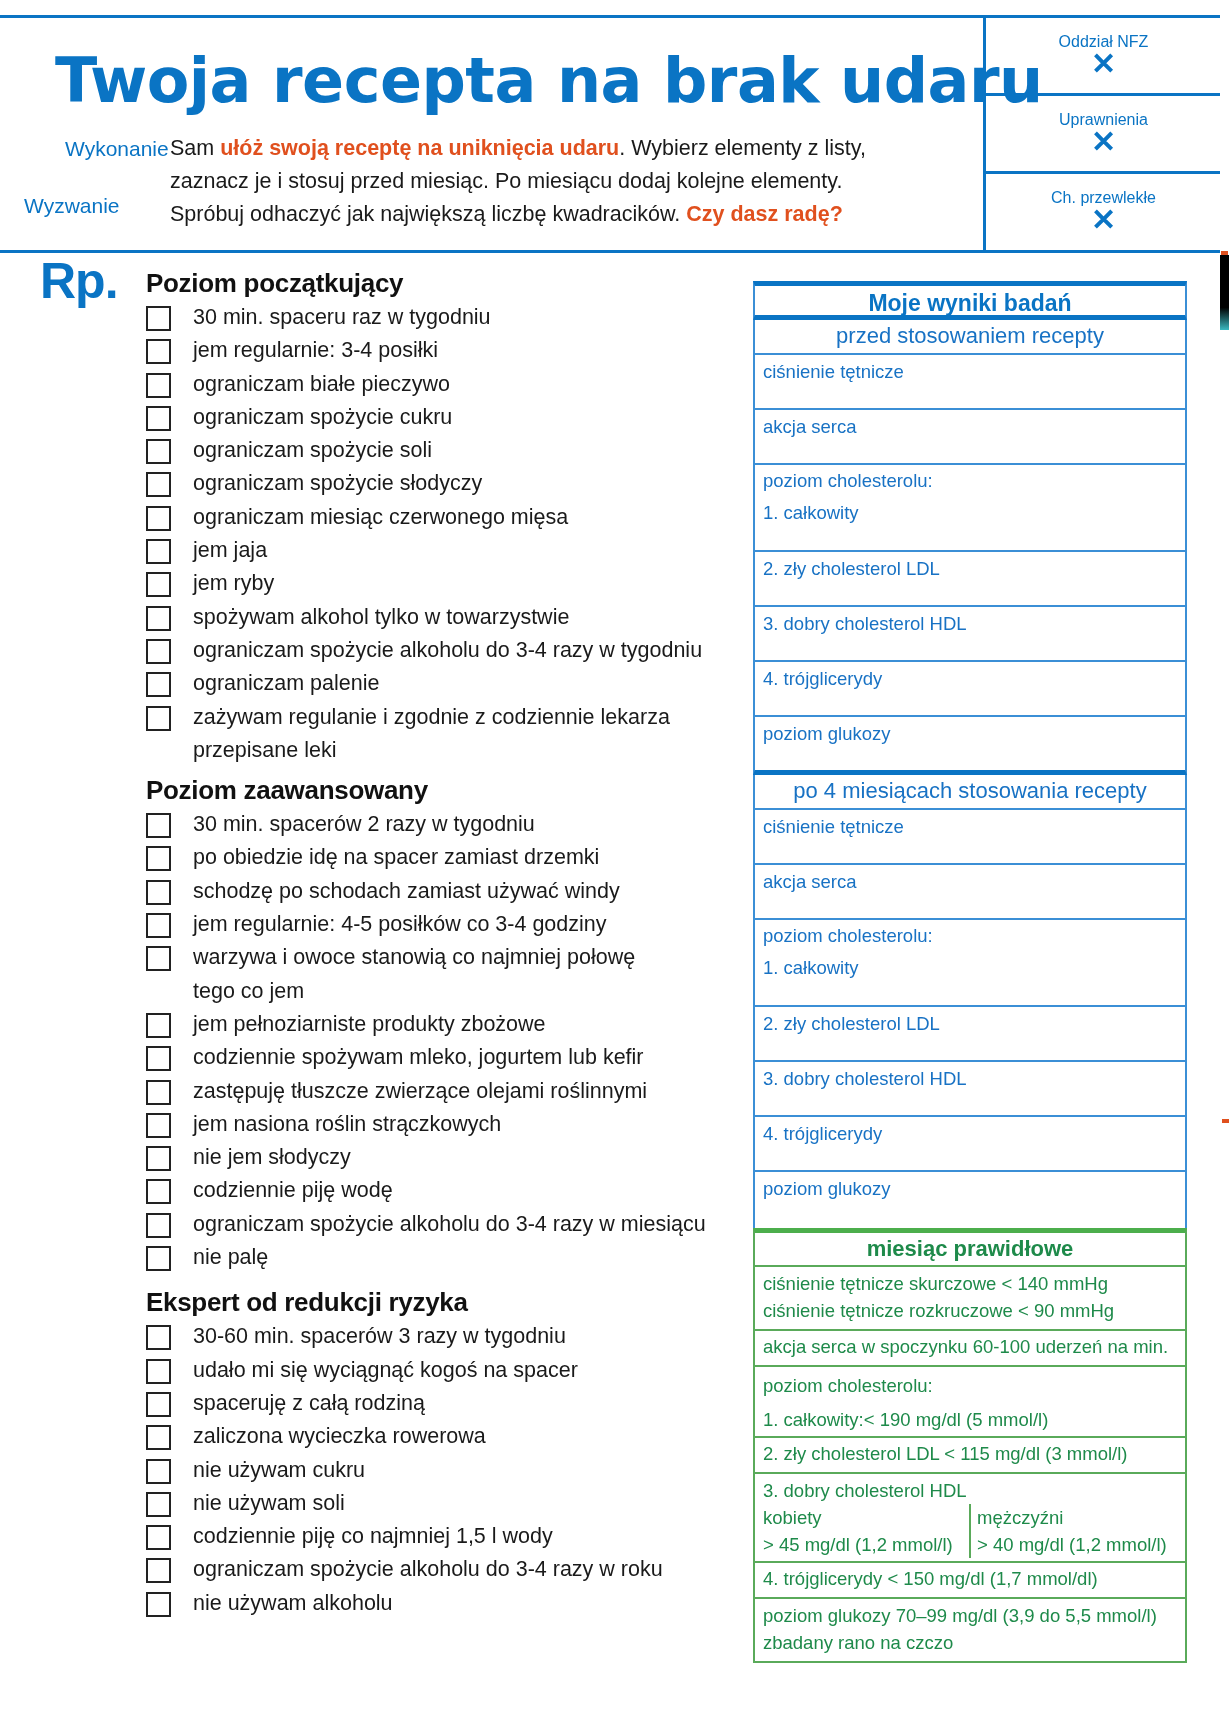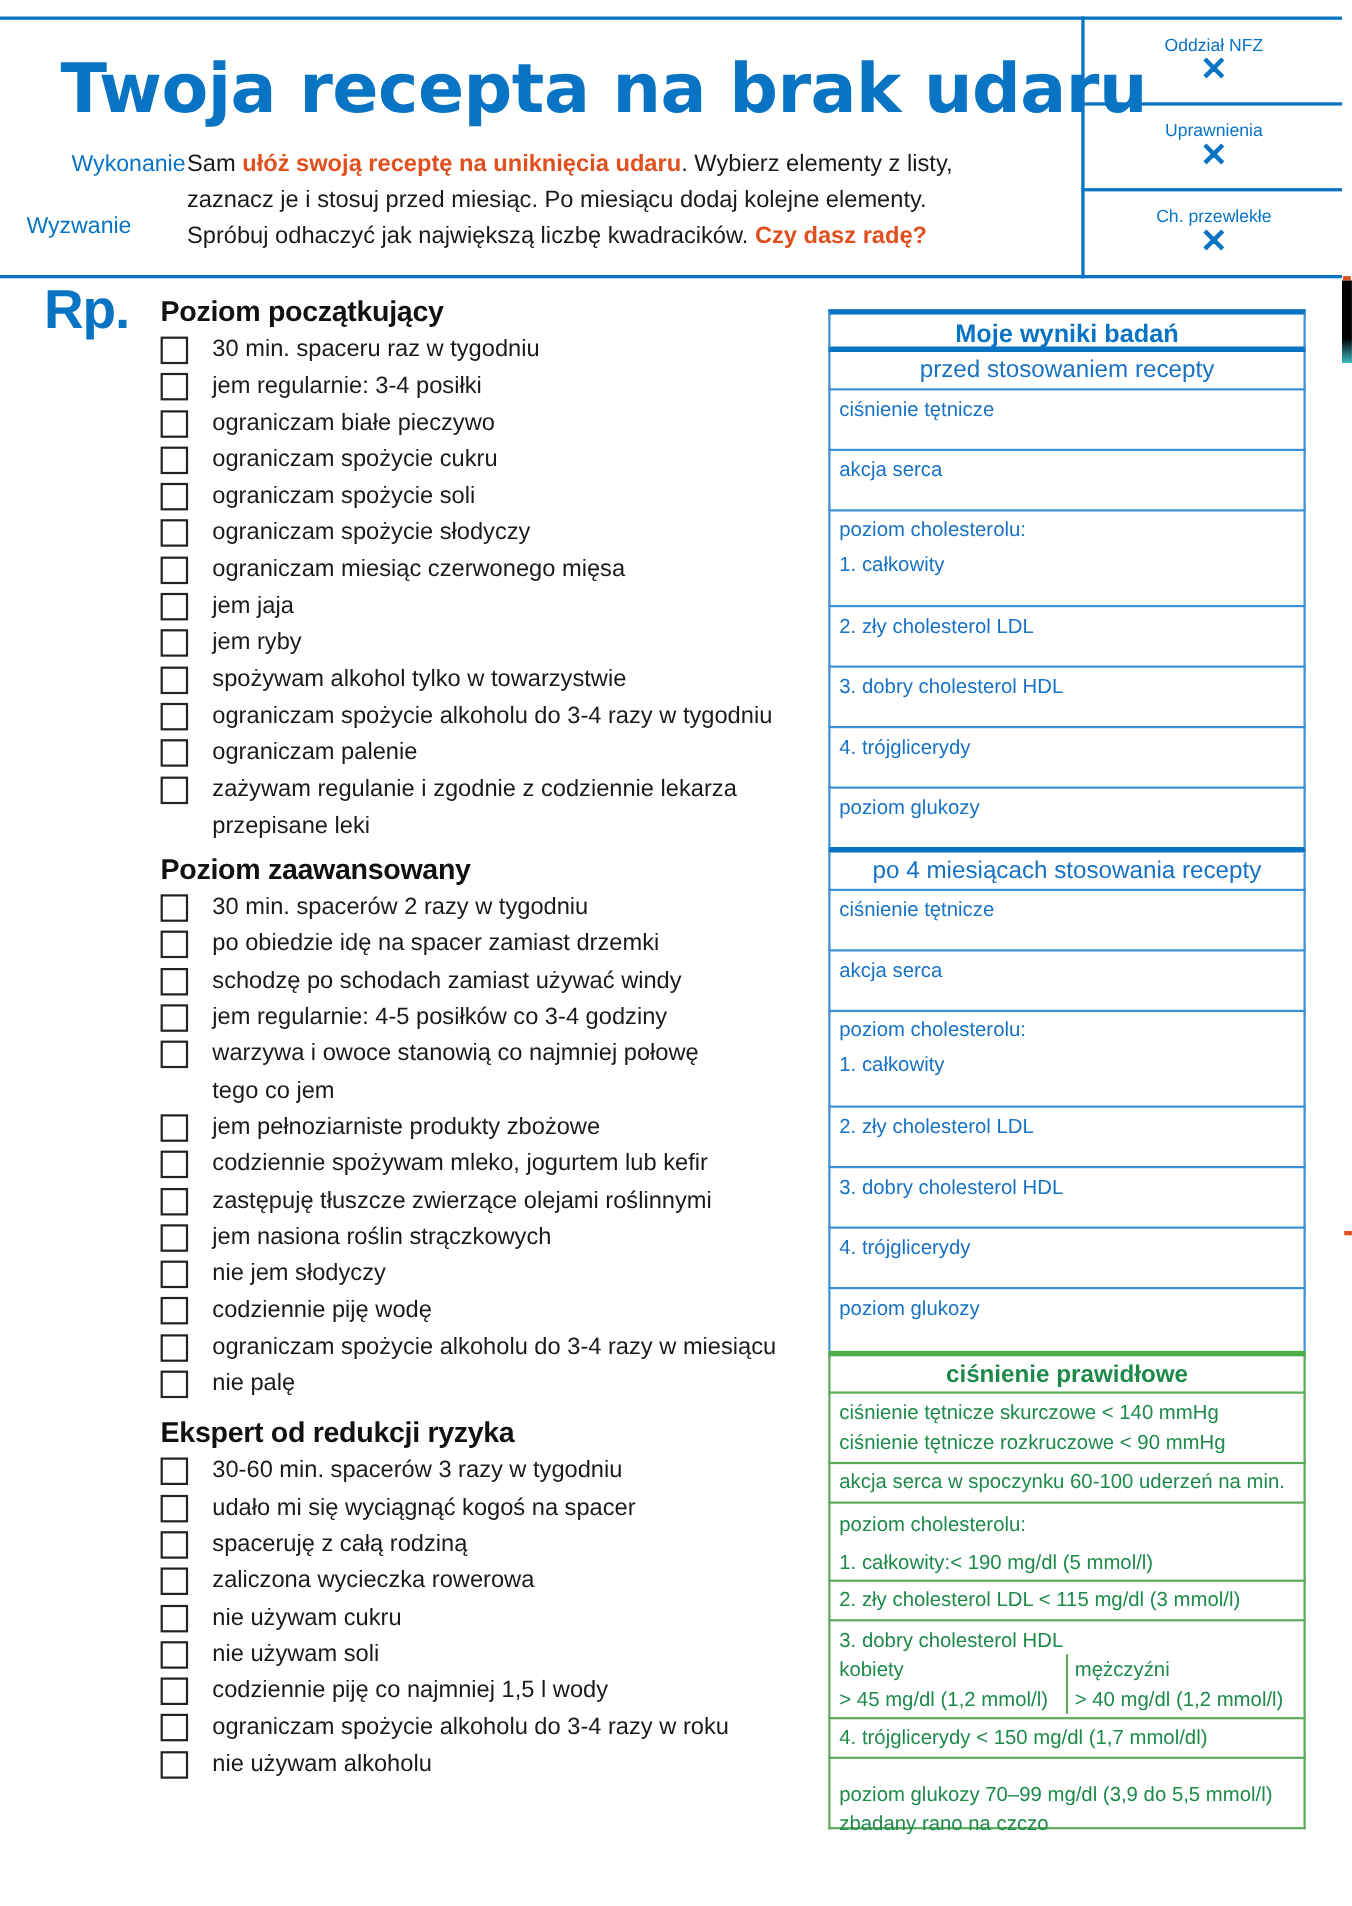--- a/index.html
+++ b/index.html
@@ -254,21 +254,21 @@
   <div class="row" style="height:87px;line-height:32px;padding-top:0;">
       <div>poziom cholesterolu:</div>
       <div>1. całkowity</div>
     </div>
   <div class="row" style="height:55px;"><span>2. zły cholesterol LDL</span></div>
   <div class="row" style="height:55px;"><span>3. dobry cholesterol HDL</span></div>
   <div class="row" style="height:55px;"><span>4. trójglicerydy</span></div>
   <div class="row" style="height:56px;border-bottom:none;"><span>poziom glukozy</span></div>
 
   <div class="g">
-    <div class="row ghead" style="height:39px;">ciśnienie prawidłowe</div>
+    <div class="row ghead" style="height:39px;">miesiąc prawidłowe</div>
     <div class="row" style="height:64px;line-height:27px;padding-top:3px;">
         <div>ciśnienie tętnicze skurczowe &lt; 140 mmHg</div>
         <div>ciśnienie tętnicze rozkruczowe &lt; 90 mmHg</div>
       </div>
     <div class="row" style="height:36px;padding-top:5px;">akcja serca w spoczynku 60-100 uderzeń na min.</div>
     <div class="row" style="height:71px;line-height:34px;padding-top:2px;">
         <div>poziom cholesterolu:</div>
         <div>1. całkowity:&lt; 190 mg/dl (5 mmol/l)</div>
       </div>
     <div class="row" style="height:36px;padding-top:5px;">2. zły cholesterol LDL &lt; 115 mg/dl (3 mmol/l)</div>
@@ -279,21 +279,21 @@
             <div>kobiety</div>
             <div>&gt; 45 mg/dl (1,2 mmol/l)</div>
           </div>
         <div>
             <div>mężczyźni</div>
             <div>&gt; 40 mg/dl (1,2 mmol/l)</div>
           </div>
       </div>
     </div>
     <div class="row" style="height:36px;padding-top:5px;">4. trójglicerydy &lt; 150 mg/dl (1,7 mmol/dl)</div>
-    <div class="row" style="height:64px;line-height:27px;padding-top:18px;">
+    <div class="row" style="height:64px;line-height:27px;padding-top:3px;">
         <div>poziom glukozy 70–99 mg/dl (3,9 do 5,5 mmol/l)</div>
         <div>zbadany rano na czczo</div>
       </div>
   </div>
 </div>
 
 <div class="artifact-orange" style="left:1221px;top:251px;"></div>
 <div class="artifact-dark"></div>
 <div class="artifact-orange" style="left:1222px;top:1119px;"></div>
 

